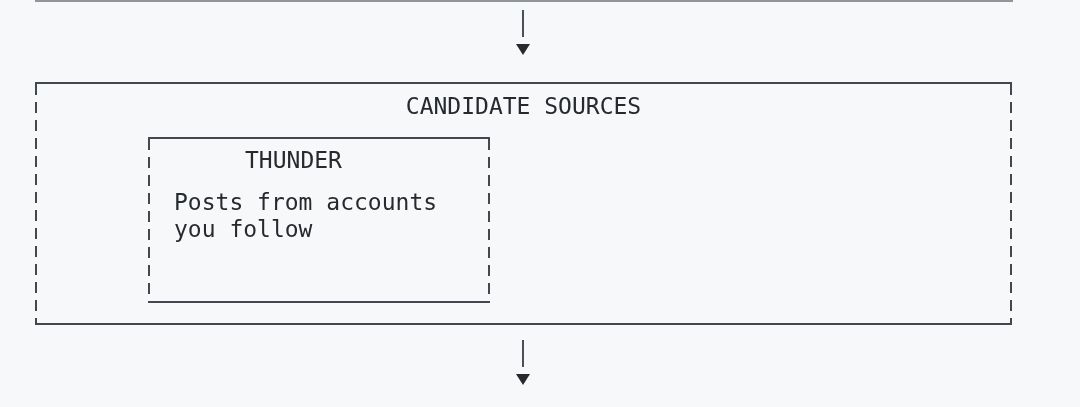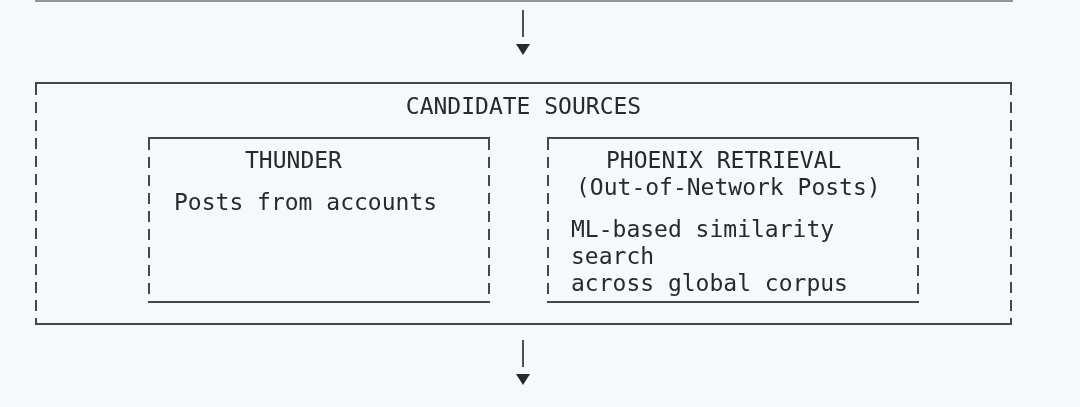--- a/index.html
+++ b/index.html
@@ -72,34 +72,25 @@
   </div>
 
   <div class="ascii-box outer-box">
     <div class="outer-title">CANDIDATE SOURCES</div>
 
     <div class="ascii-box inner-box thunder-box">
       <div class="box-lines">
         <div class="line-title">THUNDER</div>
         <div class="desc-block">
           <div class="line-desc">Posts from accounts</div>
+          <div class="line-desc">you follow</div>
         </div>
       </div>
     </div>
 
-    <div class="ascii-box inner-box phoenix-box">
-      <div class="box-lines">
-        <div class="line-title">PHOENIX RETRIEVAL</div>
-        <div class="line-subtitle">(Out-of-Network Posts)</div>
-        <div class="desc-block">
-          <div class="line-desc">ML-based similarity search</div>
-          <div class="line-desc">across global corpus</div>
-        </div>
-      </div>
-    </div>
   </div>
 
   <div class="connector connector-bottom">
     <div class="conn-line"></div>
     <div class="conn-tri"></div>
   </div>
 
 </div>
 
 </body></html>

